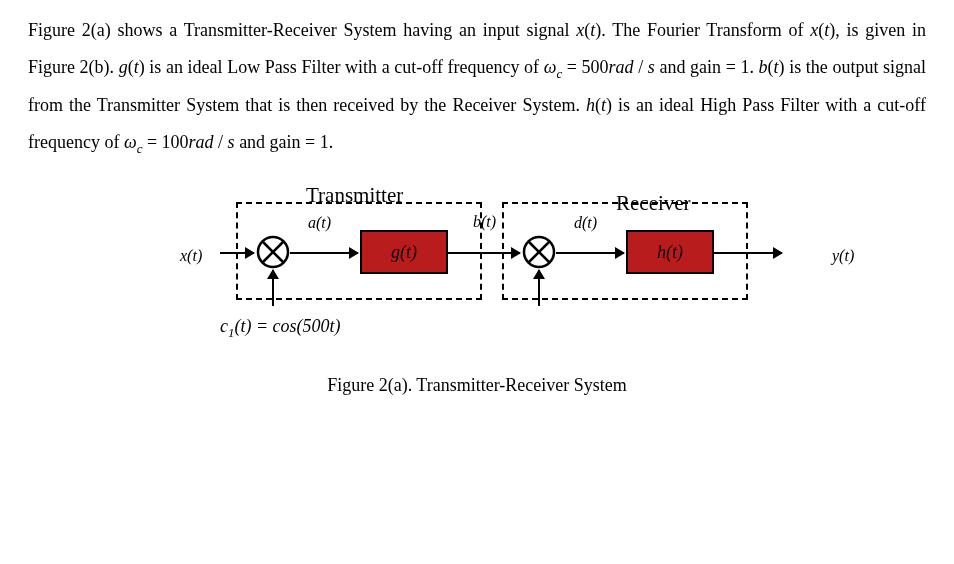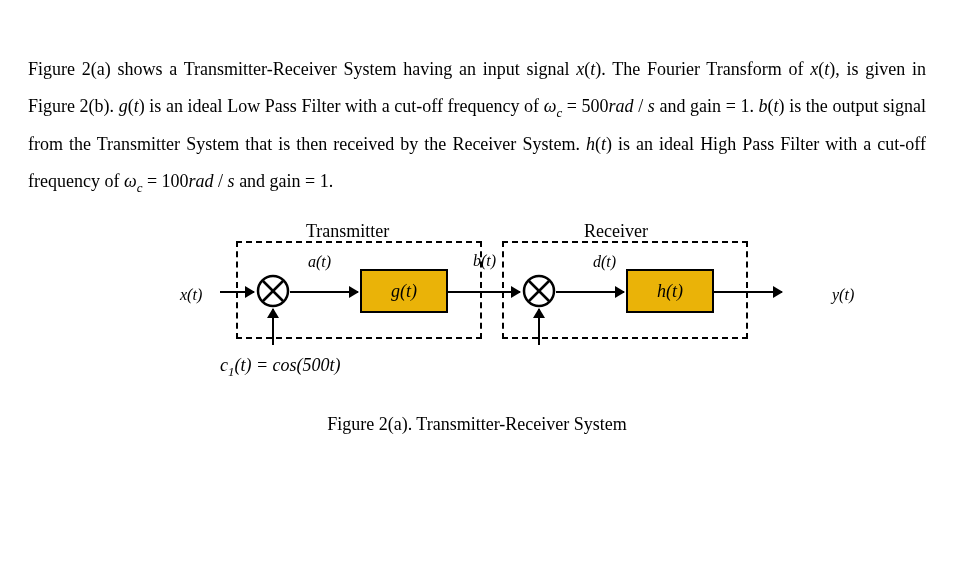--- a/index.html
+++ b/index.html
@@ -6,34 +6,34 @@
     body {
       font-family: "Times New Roman", Times, serif;
       background: #ffffff;
       color: #000;
       width: 954px;
       height: 564px;
       padding: 12px 28px;
       font-size: 18px;
       line-height: 2.05;
     }
-    .paragraph { text-align: justify; margin-top: 39px; }
+    .paragraph { text-align: justify; }
     .italic { font-style: italic; }
     .sub { vertical-align: sub; font-size: 0.72em; font-style: italic; }
     .subn { vertical-align: sub; font-size: 0.72em; font-style: normal; }
 
     .figure-wrap {
       margin-top: 12px;
       position: relative;
       font-family: "Times New Roman", serif;
     }
     .tx-label, .rx-label {
       position: absolute;
       top: 0;
-      font-size: 18px;
+      font-size: 21px;
     }
     .diagram-area {
       position: relative;
       height: 175px;
       width: 100%;
     }
     .dashed-box {
       position: absolute;
       border: 2px dashed #000;
       top: 28px;
@@ -47,21 +47,21 @@
     .block {
       position: absolute;
       border: 2px solid #000;
       display: flex;
       align-items: center;
       justify-content: center;
       font-style: italic;
       font-size: 18px;
       width: 88px;
       height: 44px;
-      background: #eab308;
+      background: #b91c1c;
     }
     .mult {
       position: absolute;
       width: 34px;
       height: 34px;
       background: #fff;
     }
     .mult svg { display: block; }
     .arrow {
       position: absolute;
@@ -114,21 +114,21 @@
   <span class="italic">ω</span><span class="sub">c</span><span> = 500</span><span class="italic">rad</span><span> / </span><span class="italic">s</span><span> and gain = 1. </span>
   <span class="italic">b</span><span>(</span><span class="italic">t</span><span>)</span><span> is the output signal from the Transmitter System that is then received by the Receiver System. </span>
   <span class="italic">h</span><span>(</span><span class="italic">t</span><span>)</span><span> is an ideal High Pass Filter with a cut-off frequency of </span>
   <span class="italic">ω</span><span class="sub">c</span><span> = 100</span><span class="italic">rad</span><span> / </span><span class="italic">s</span><span> and gain = 1.</span>
 </div>
 
 <div class="figure-wrap">
   <div class="diagram-area">
 
     <div class="tx-label" style="left:278px;">Transmitter</div>
-    <div class="rx-label" style="left:556px;">Receiver</div>
+    <div class="rx-label" style="left:588px;margin-top:8px;">Receiver</div>
 
     <div class="sig-label" style="left:152px; top:66px;">x(t)</div>
 
     <div class="arrow" style="left:192px; top:78px; width:34px;"></div>
 
     <div class="dashed-box" style="left:208px; width:246px;"></div>
 
     <div class="mult" style="left:228px; top:61px;">
       <svg width="34" height="34" viewBox="0 0 34 34">
         <circle cx="17" cy="17" r="15" fill="#fff" stroke="#000" stroke-width="2.5"></circle>
@@ -152,21 +152,21 @@
     <div class="dashed-box" style="left:474px; width:246px;"></div>
 
     <div class="mult" style="left:494px; top:61px;">
       <svg width="34" height="34" viewBox="0 0 34 34">
         <circle cx="17" cy="17" r="15" fill="#fff" stroke="#000" stroke-width="2.5"></circle>
         <line x1="7" y1="7" x2="27" y2="27" stroke="#000" stroke-width="2.5"></line>
         <line x1="27" y1="7" x2="7" y2="27" stroke="#000" stroke-width="2.5"></line>
       </svg>
     </div>
 
-    <div class="sig-label" style="left:565px; top:33px;">d(t)</div>
+    <div class="sig-label" style="left:546px; top:33px;">d(t)</div>
 
     <div class="arrow" style="left:528px; top:78px; width:68px;"></div>
 
     <div class="block" style="left:598px; top:56px;">
         <span>h(t)</span>
       </div>
 
     <div class="arrow" style="left:686px; top:78px; width:68px;"></div>
     <div class="sig-label" style="left:804px; top:66px;">y(t)</div>
 

